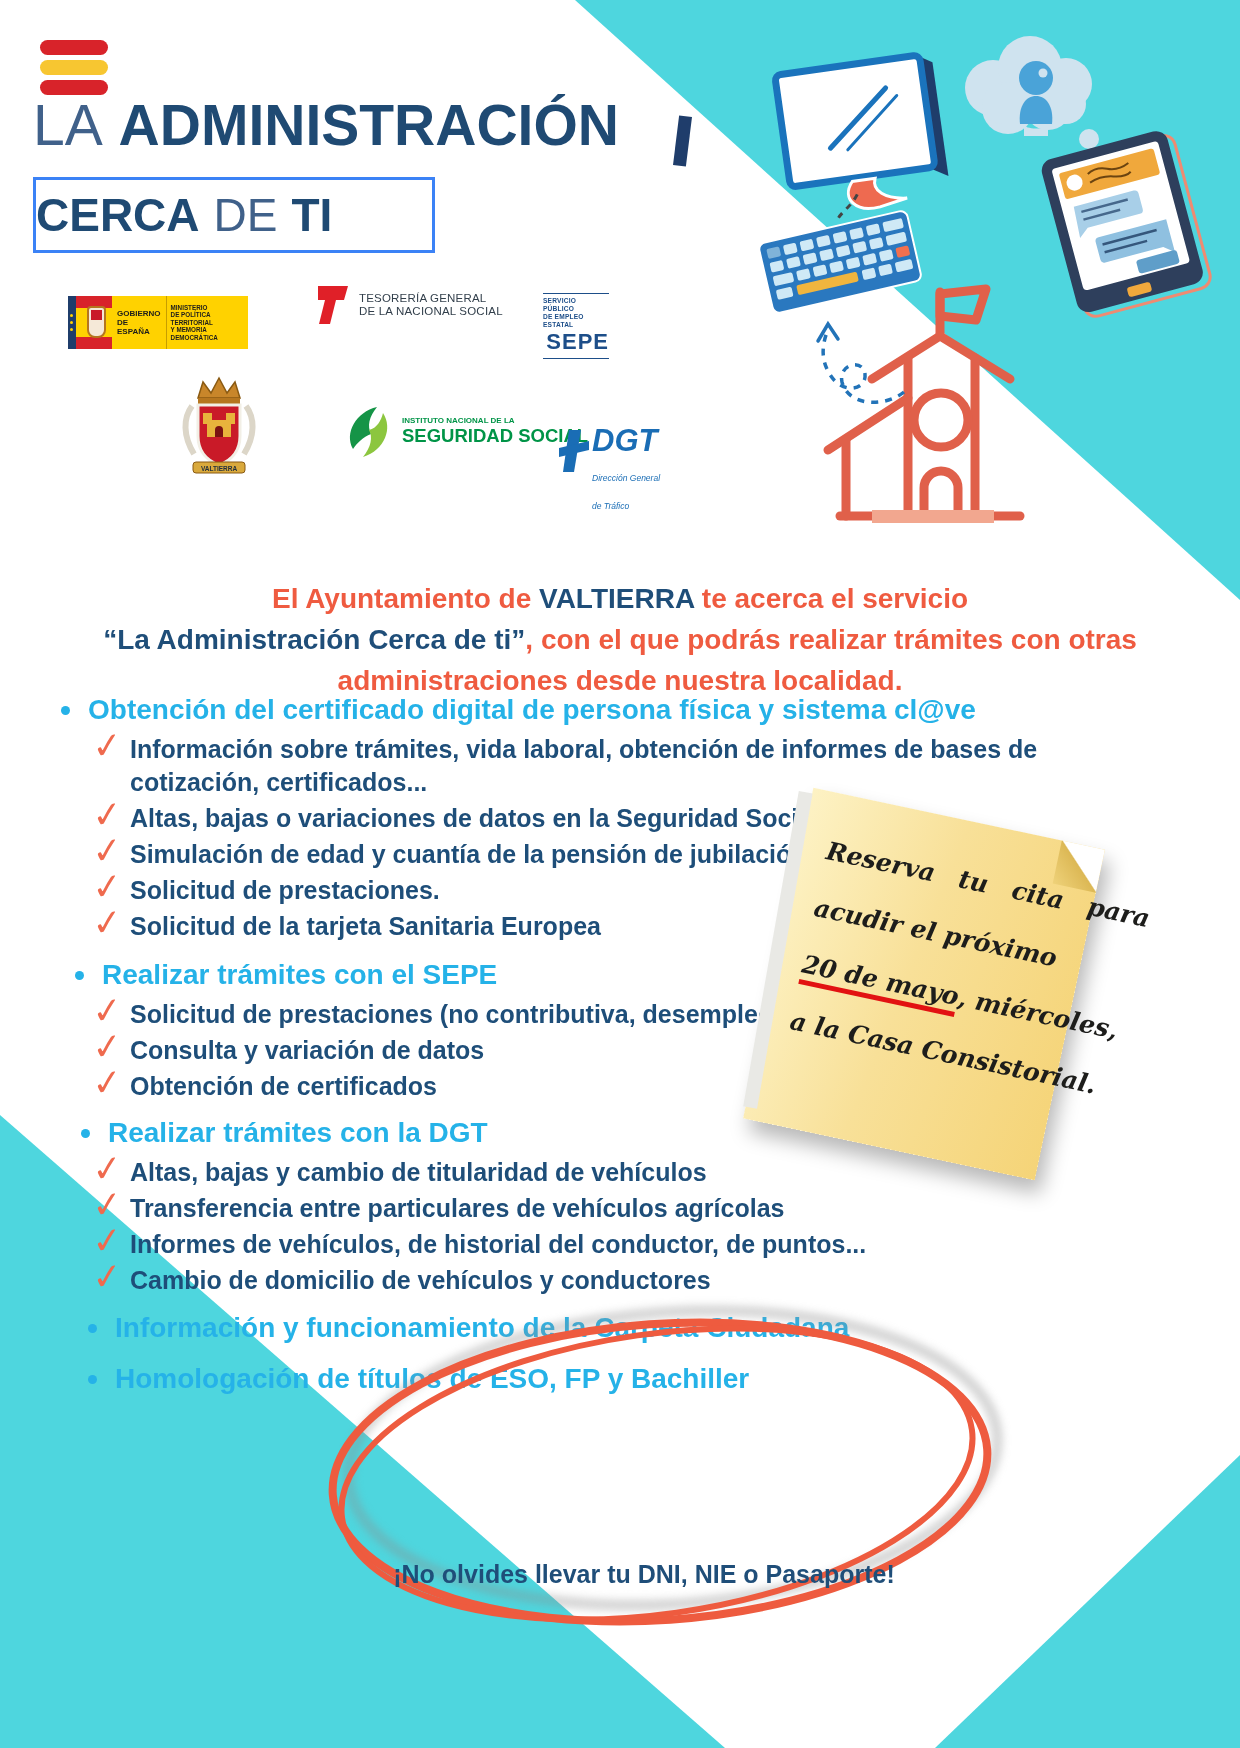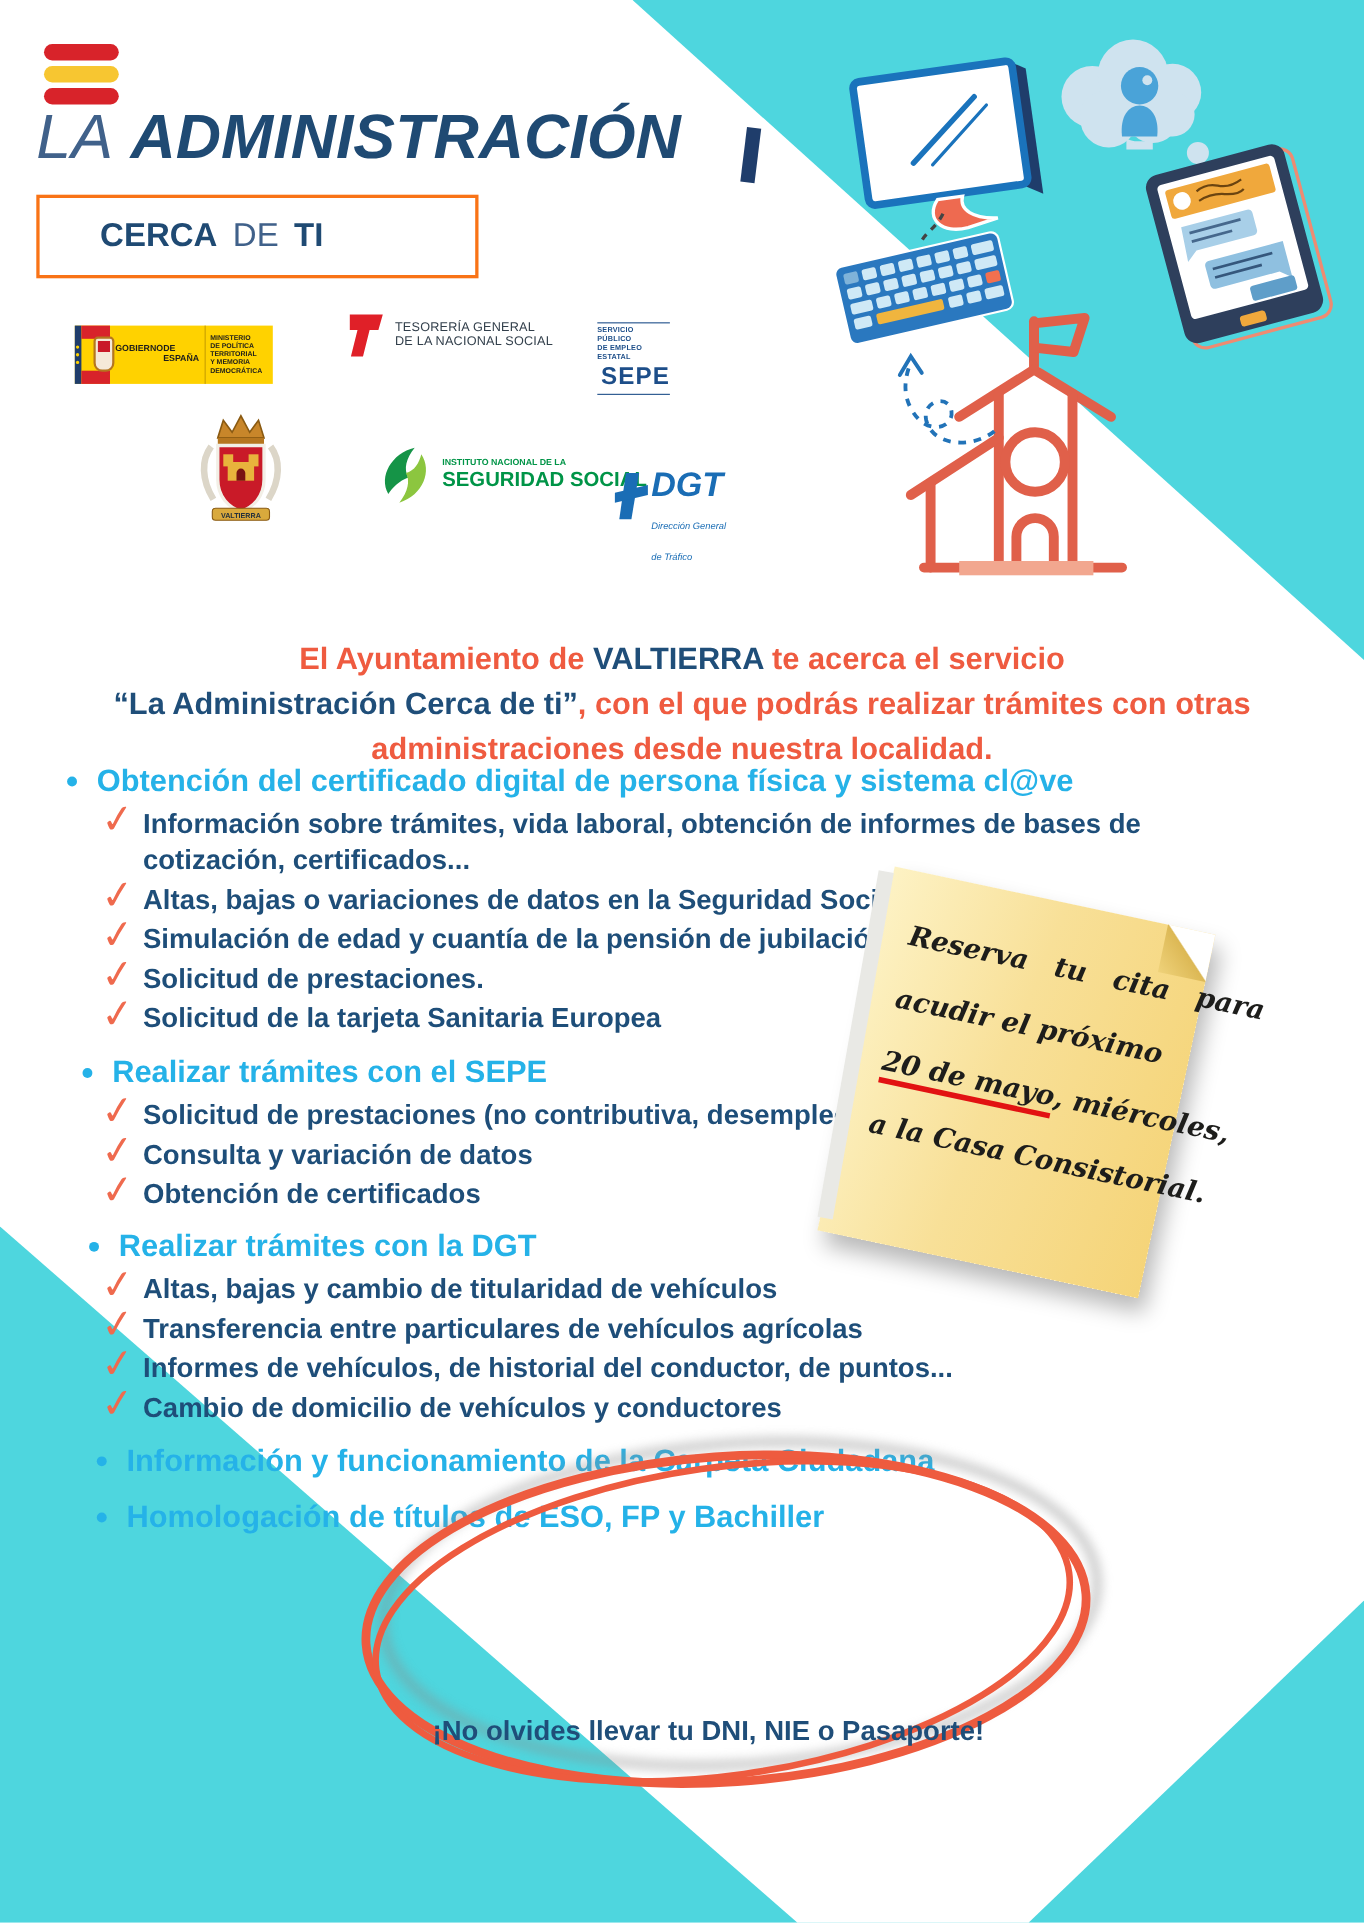--- a/index.html
+++ b/index.html
@@ -21,41 +21,41 @@
   #ill-cloud{left:948px;top:26px;width:175px;height:145px;}
   #ill-tablet{left:1046px;top:138px;width:158px;height:172px;transform:rotate(-15deg);}
   #ill-church{left:812px;top:280px;width:240px;height:248px;}
   #ill-arrow{left:798px;top:306px;width:118px;height:108px;}
 
   
   .flag{position:absolute;left:40px;top:40px;z-index:3;}
   .flag .bar{width:68px;height:15px;border-radius:8px;margin-bottom:5px;}
   .bar-red{background:#d8232a;}
   .bar-yellow{background:#f7c631;}
-  .page-title{position:absolute;left:33px;top:92px;z-index:3;font-size:57px;color:#1f4a73;letter-spacing:0;white-space:nowrap;font-style:italic;}
+  .page-title{position:absolute;left:33px;top:92px;z-index:3;font-size:57px;color:#1f4a73;letter-spacing:0;white-space:nowrap;}
   .page-title .thin{font-weight:300;color:#40618a;}
   .page-title .bold{font-weight:700;}
   .subtitle-box{position:absolute;left:33px;top:177px;width:402px;height:76px;box-sizing:border-box;
-    border:3px solid #f97316;display:flex;align-items:center;padding-left:55px;gap:14px;
-    font-size:30px;color:#1f4a73;z-index:3;white-space:nowrap;}
+    border:3px solid #3b82f6;display:flex;align-items:center;gap:14px;
+    font-size:46px;color:#1f4a73;z-index:3;white-space:nowrap;}
   .subtitle-box .bold{font-weight:700;}
   .subtitle-box .thin{font-weight:300;color:#40618a;}
 
   
   .logo{position:absolute;z-index:3;}
   
   .logo-gob{left:68px;top:296px;width:180px;height:53px;background:#ffd200;display:flex;align-items:stretch;}
   .gob-eu{width:9px;background:#1f3d6b;display:flex;flex-direction:column;justify-content:center;align-items:center;gap:4px;}
   .gob-eu i{width:3px;height:3px;border-radius:50%;background:#ffd200;display:block;}
   .gob-flag{width:42px;position:relative;}
   .gob-flag .fr{position:absolute;left:0;right:0;height:12px;background:#d8232a;}
   .gob-flag .fr.top{top:0;} .gob-flag .fr.bot{bottom:0;}
   .gob-shield{position:absolute;left:11px;top:10px;width:19px;height:32px;background:#f5e9d8;border:2px solid #b5761f;border-radius:4px 4px 8px 8px;box-sizing:border-box;}
   .gob-shield i{display:block;margin:2px auto 0;width:11px;height:10px;background:#c91a28;}
-  .gob-text1{display:flex;flex-direction:row;justify-content:center;padding:16px 5px;font-size:8px;font-weight:700;color:#1d1d1b;line-height:9px;border-right:1px solid #c79e00;}
+  .gob-text1{display:flex;flex-direction:column;justify-content:center;padding:16px 5px;font-size:8px;font-weight:700;color:#1d1d1b;line-height:9px;border-right:1px solid #c79e00;}
   .gob-text2{display:flex;flex-direction:column;justify-content:center;padding:0 4px;font-size:6.3px;font-weight:700;color:#1d1d1b;line-height:7.6px;}
   
   .logo-tgss{left:316px;top:284px;display:flex;align-items:center;gap:9px;}
   .tgss-text{font-size:11.5px;color:#323f4b;line-height:13.5px;letter-spacing:.2px;}
   
   .logo-sepe{left:543px;top:290px;width:66px;color:#1d4e89;text-align:left;}
   .sepe-rule{height:1px;background:#1d4e89;margin:3px 0;}
   .sepe-small{font-size:6.6px;line-height:8px;font-weight:700;letter-spacing:.2px;}
   .sepe-big{font-size:22px;font-weight:700;letter-spacing:1px;line-height:26px;text-align:right;}
   

